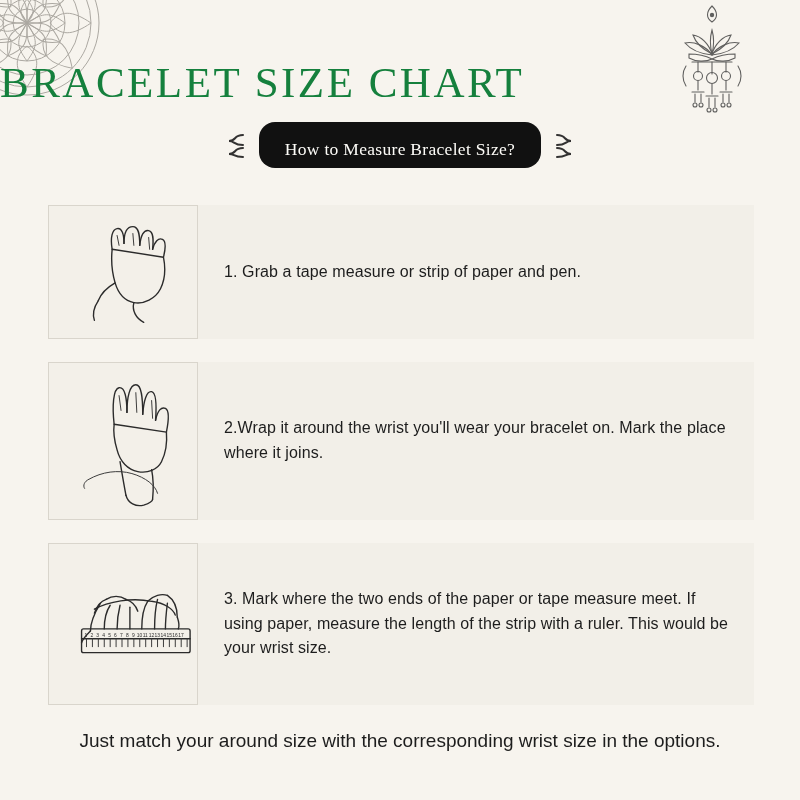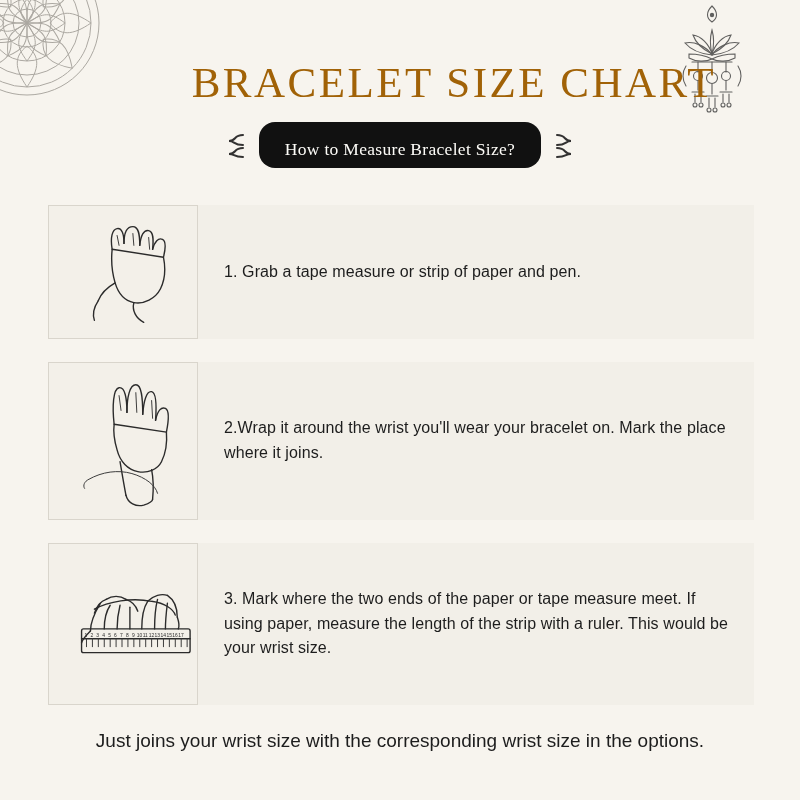--- a/index.html
+++ b/index.html
@@ -37,26 +37,26 @@
     opacity: 0.8;
     pointer-events: none;
   }
 
   
   .title {
     position: absolute;
     top: 58px;
     left: 0;
     width: 716px;
-    text-align: right;
+    text-align: left;
     font-family: "Liberation Serif", serif;
     font-size: 43px;
     letter-spacing: 2.5px;
     font-weight: 400;
-    color: #a16207;
+    color: #15803d;
     white-space: nowrap;
   }
 
   .subtitle-row {
     position: absolute;
     top: 122px;
     left: 0;
     width: 800px;
     display: flex;
     align-items: center;
@@ -390,13 +390,13 @@
           <text x="125" y="94">16</text>
             <text x="131" y="94">17</text>
         </g>
       </svg>
     </div>
     <div class="step-text">3. Mark where the two ends of the paper or tape measure meet. If using paper, measure the length of the strip with a ruler. This would be your wrist size.</div>
   </div>
 
 </div>
 
-<div class="footer">Just joins your wrist size with the corresponding wrist size in the options.</div>
+<div class="footer">Just match your around size with the corresponding wrist size in the options.</div>
 
 </body></html>

